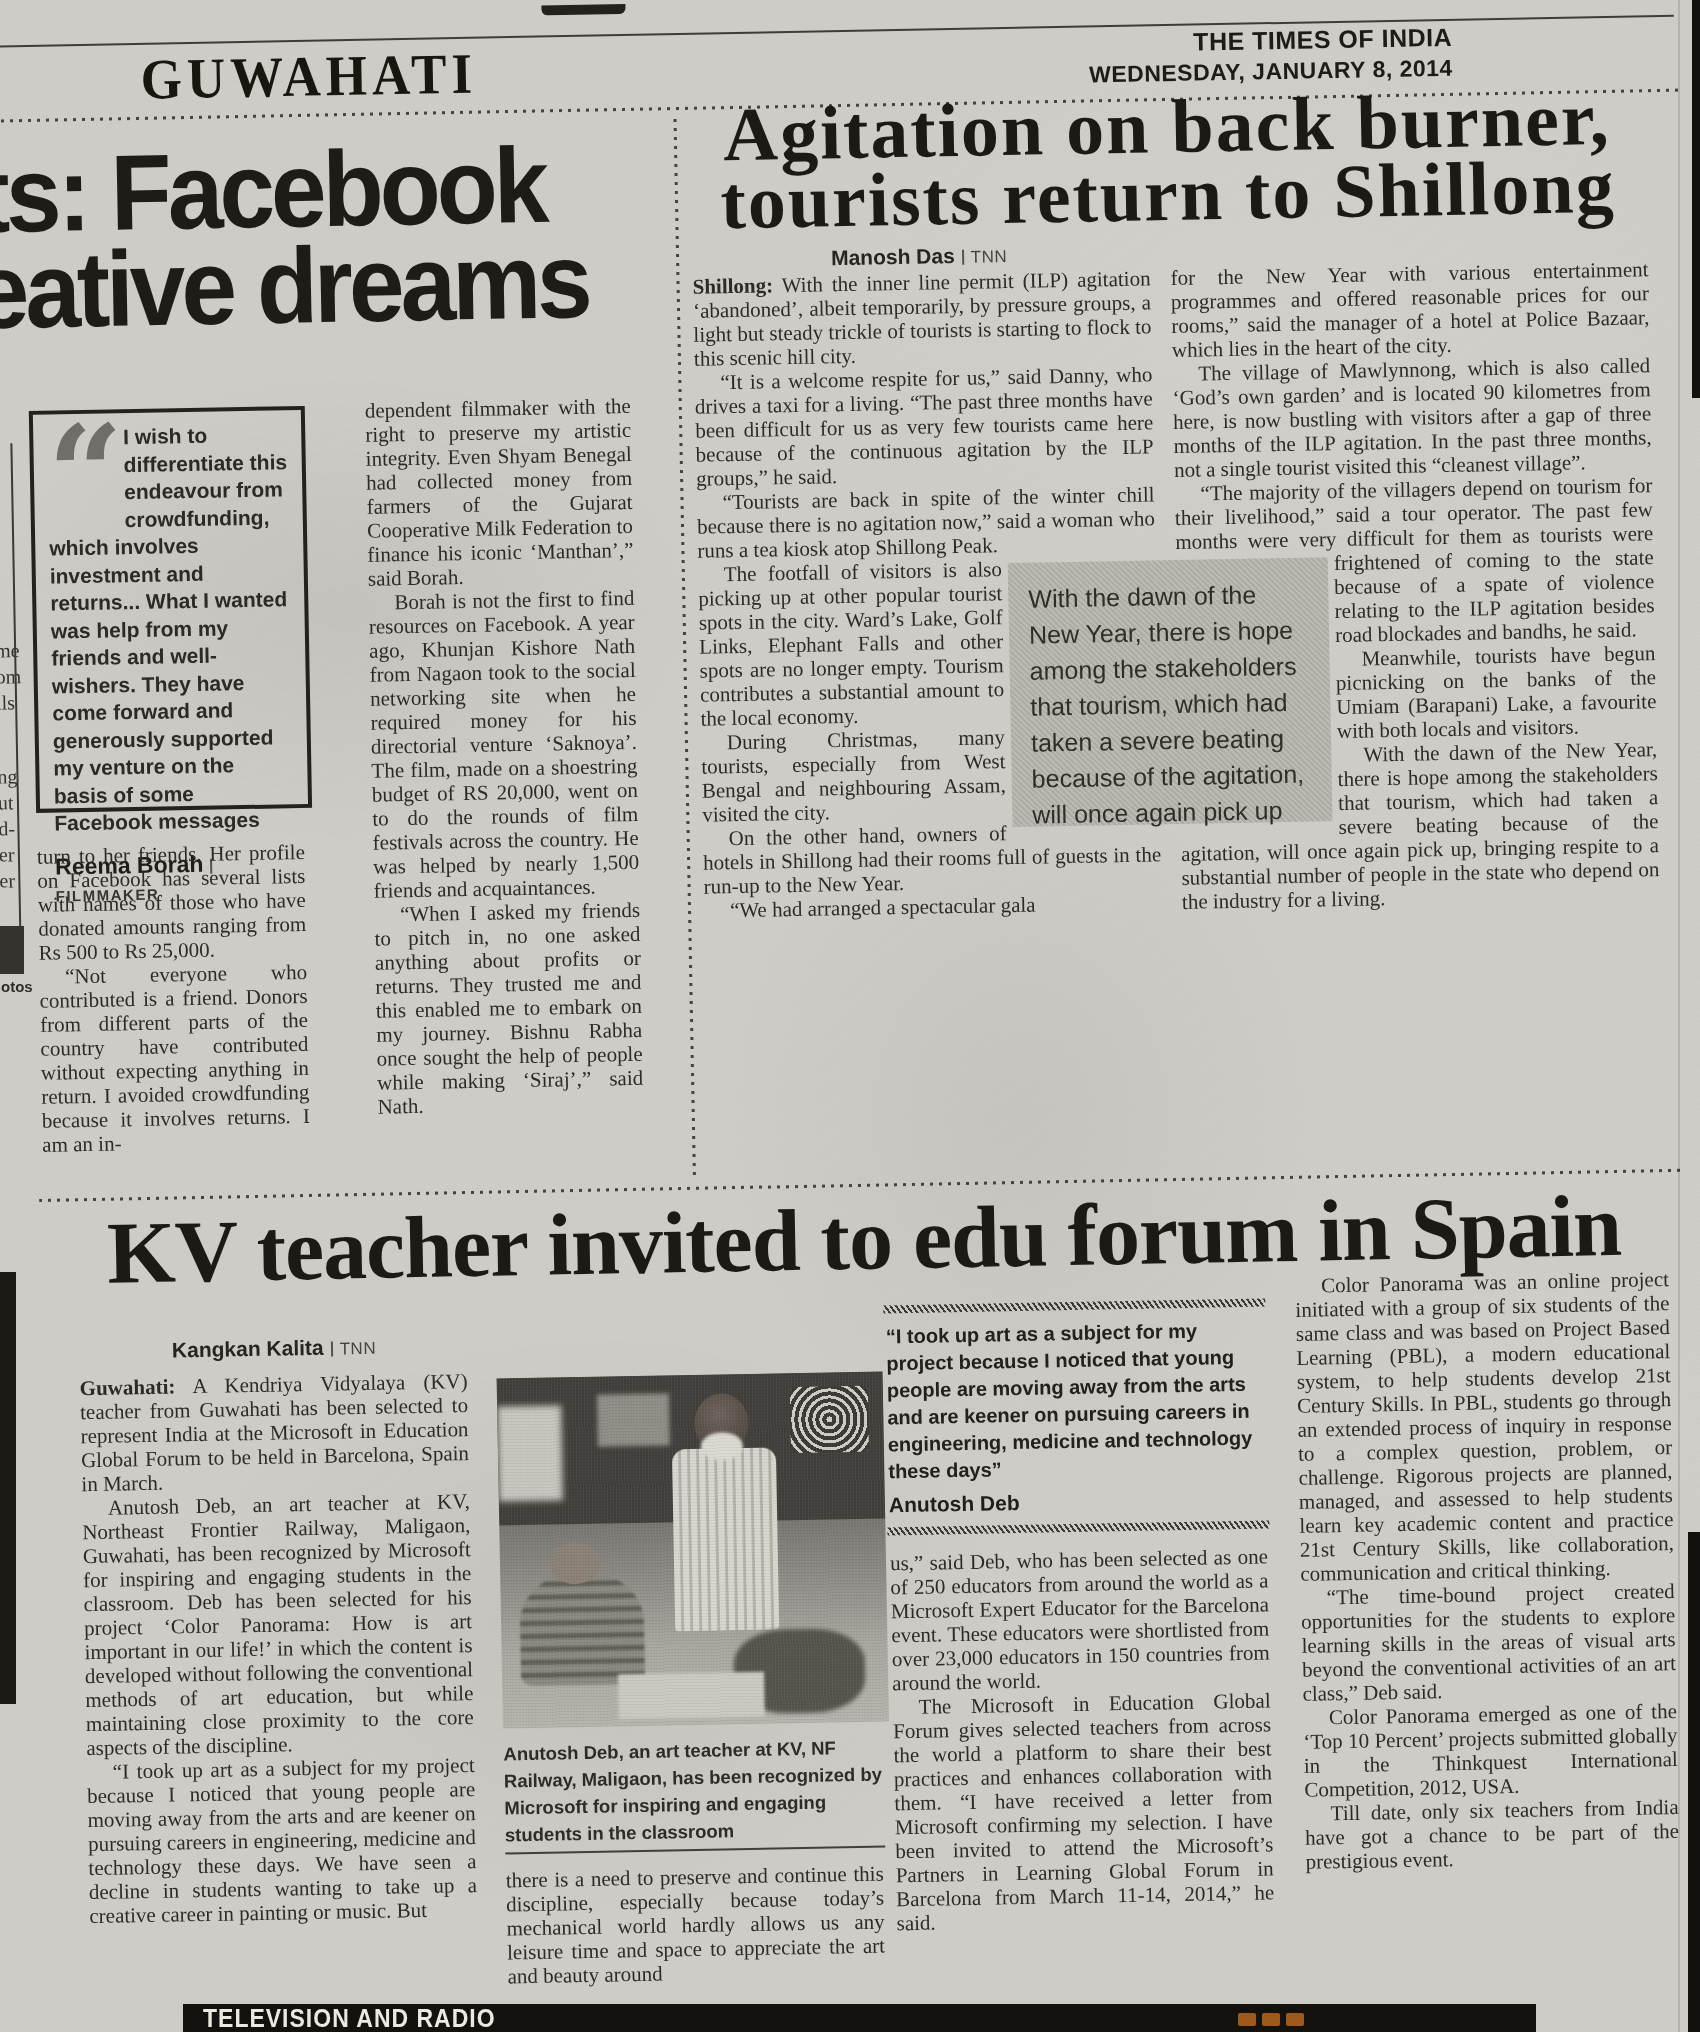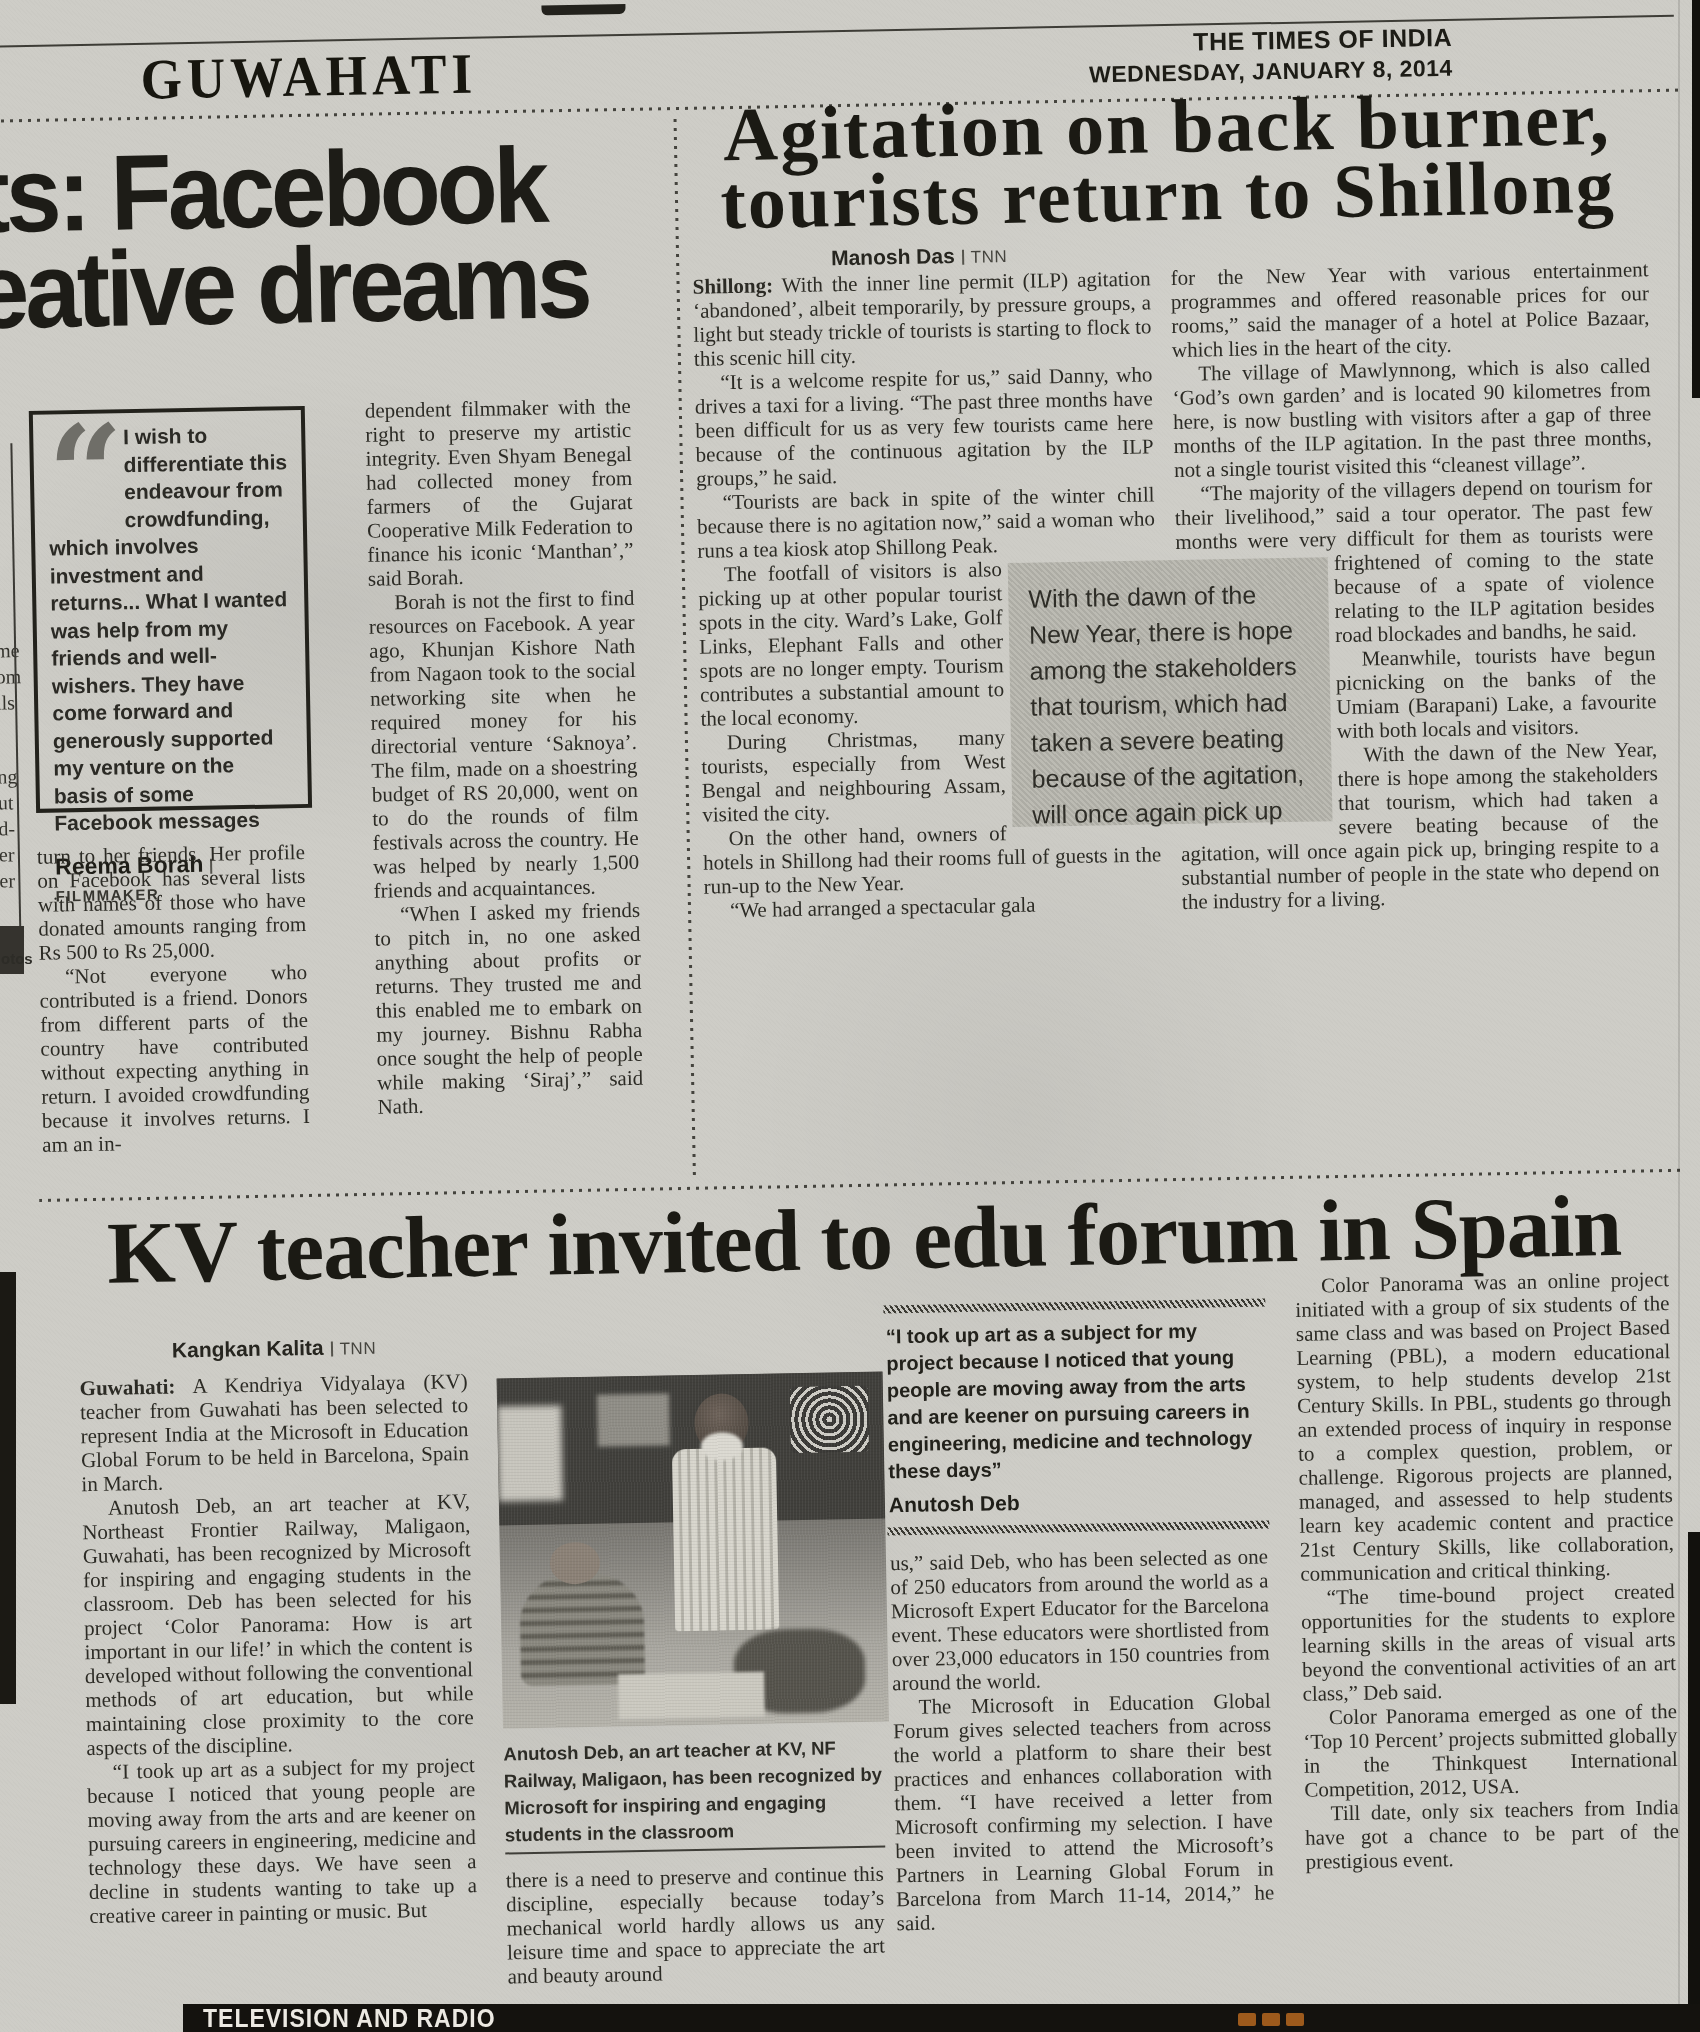--- a/index.html
+++ b/index.html
@@ -84,28 +84,28 @@
   .caprule{left:490px;top:1846px;width:380px;height:2px;background:#3f3e38;}
   .kvquote{left:878px;top:1306px;width:382px;box-sizing:border-box;}
   .hatch{height:8px;background:repeating-linear-gradient(55deg,#3b3a33 0 2px,transparent 2px 4.5px);}
   .kvq-text{padding:10px 2px 6px 2px;font-family:"Liberation Sans",sans-serif;font-weight:bold;
     font-size:20px;line-height:27px;color:#22211b;}
   .kvq-name{padding:2px 2px 10px 2px;font-family:"Liberation Sans",sans-serif;font-weight:bold;font-size:21px;color:#1f1e18;}
 
   
   .leftbar{left:0;top:1272px;width:16px;height:432px;background:#1b1914;}
   .lphoto{left:0;top:926px;width:24px;height:48px;background:#35332e;}
-  .otos{left:1px;top:950px;font-family:"Liberation Sans",sans-serif;font-weight:bold;font-size:15px;color:#2d2c27;}
+  .otos{left:1px;top:978px;font-family:"Liberation Sans",sans-serif;font-weight:bold;font-size:15px;color:#2d2c27;}
   .vline-left{left:21px;top:428px;width:2px;height:505px;background:#3b3a35;}
   .fragcol{left:2px;width:30px;font-size:20px;line-height:26px;color:#34332d;}
   .rstrip-top{left:1692px;top:0;width:8px;height:398px;background:#12110d;}
   .rstrip-bot{left:1688px;top:1532px;width:12px;height:500px;background:#12110d;}
   .pageedge{left:1678px;top:0;width:2px;height:2032px;background:rgba(0,0,0,.12);}
   .smudge{left:560px;top:0;width:84px;height:10px;background:#23221d;border-radius:0 0 6px 6px;}
-  .bottombar{left:183px;top:2004px;width:1517px;height:28px;background:#14120e;display:flex;align-items:center;}
+  .bottombar{left:183px;top:2004px;width:1353px;height:28px;background:#14120e;display:flex;align-items:center;}
   .tvlabel{margin-left:20px;font-family:"Liberation Sans",sans-serif;font-weight:bold;font-size:23px;
     letter-spacing:1px;color:#ece9e2;transform:scaleY(1.1);white-space:nowrap;}
   .orangebit{display:inline-block;width:18px;height:13px;background:#b5671f;opacity:.85;margin-right:6px;border-radius:2px;}
   .orangewrap{position:absolute;left:1055px;top:8px;}
 </style>
 </head>
 <body>
 
 <div class="page">
   <div class="rot">

